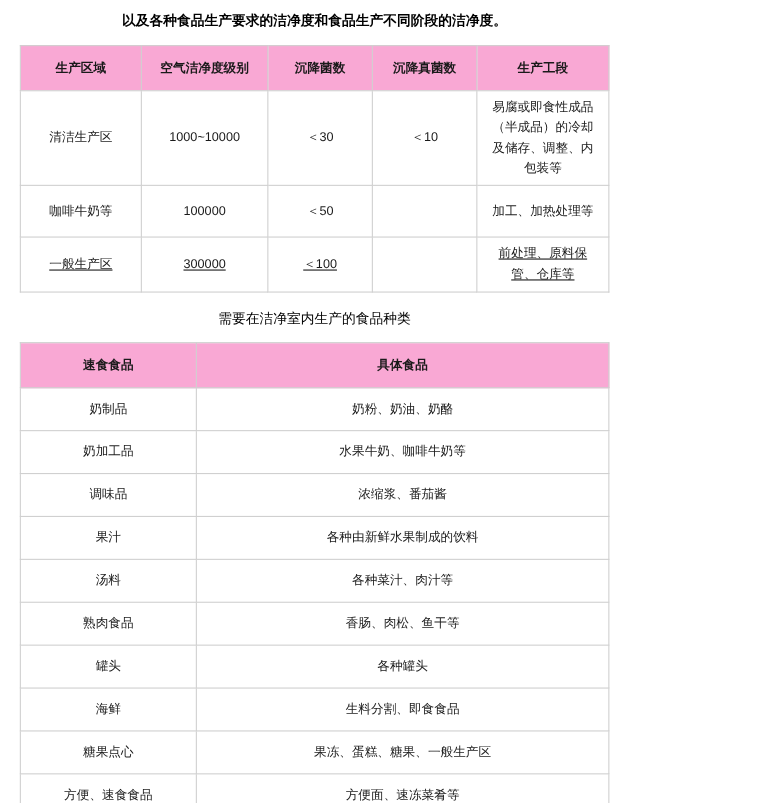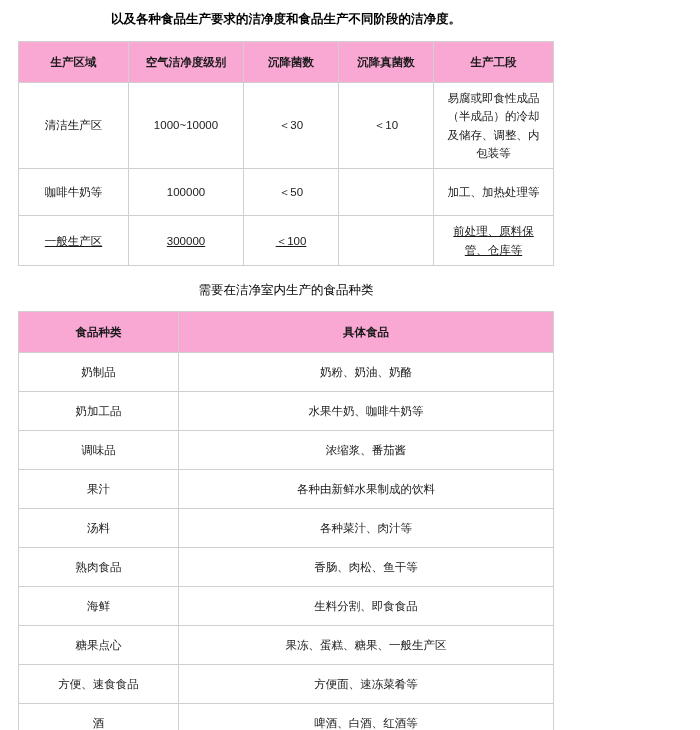--- a/index.html
+++ b/index.html
@@ -118,21 +118,21 @@
 
   <div class="section-title">需要在洁净室内生产的食品种类</div>
 
   <table class="t2">
     <colgroup>
       <col style="width:160px">
       <col>
     </colgroup>
     <thead>
       <tr>
-        <th>食品种类</th>
+        <th>速食食品</th>
         <th>具体食品</th>
       </tr>
     </thead>
     <tbody>
       <tr>
         <td>奶制品</td>
         <td>奶粉、奶油、奶酪</td>
       </tr>
       <tr>
         <td>奶加工品</td>
@@ -148,20 +148,24 @@
       </tr>
       <tr>
         <td>汤料</td>
         <td>各种菜汁、肉汁等</td>
       </tr>
       <tr>
         <td>熟肉食品</td>
         <td>香肠、肉松、鱼干等</td>
       </tr>
       <tr>
+        <td>罐头</td>
+        <td>各种罐头</td>
+      </tr>
+      <tr>
         <td>海鲜</td>
         <td>生料分割、即食食品</td>
       </tr>
       <tr>
         <td>糖果点心</td>
         <td>果冻、蛋糕、糖果、一般生产区</td>
       </tr>
       <tr>
         <td>方便、速食食品</td>
         <td>方便面、速冻菜肴等</td>

